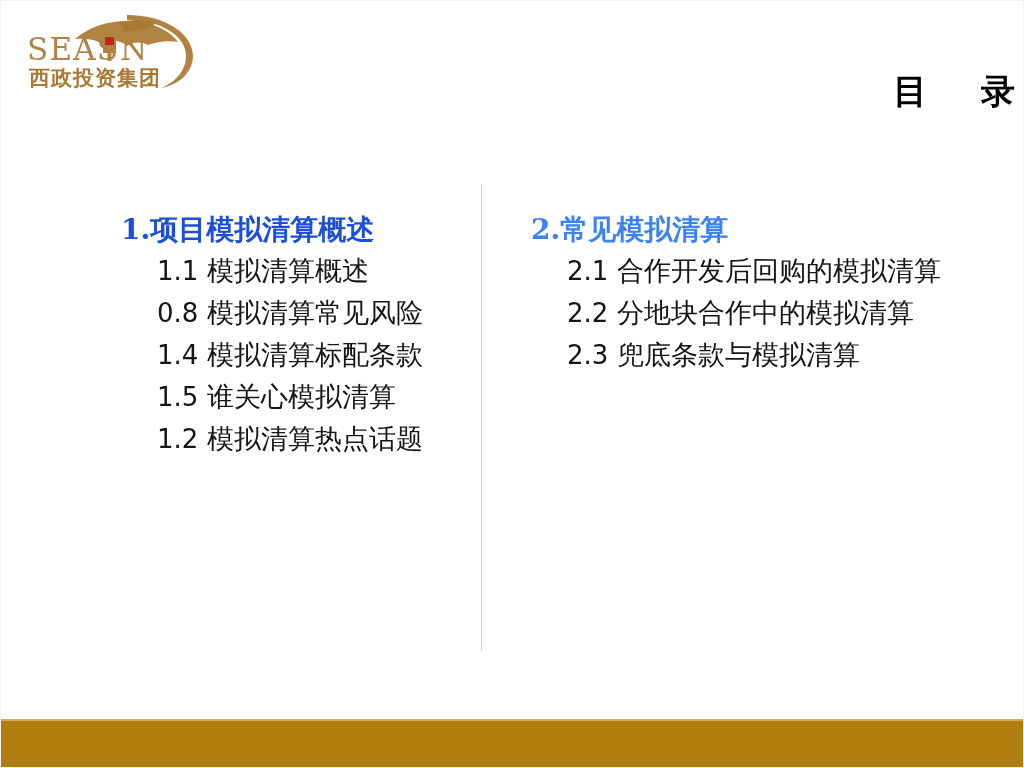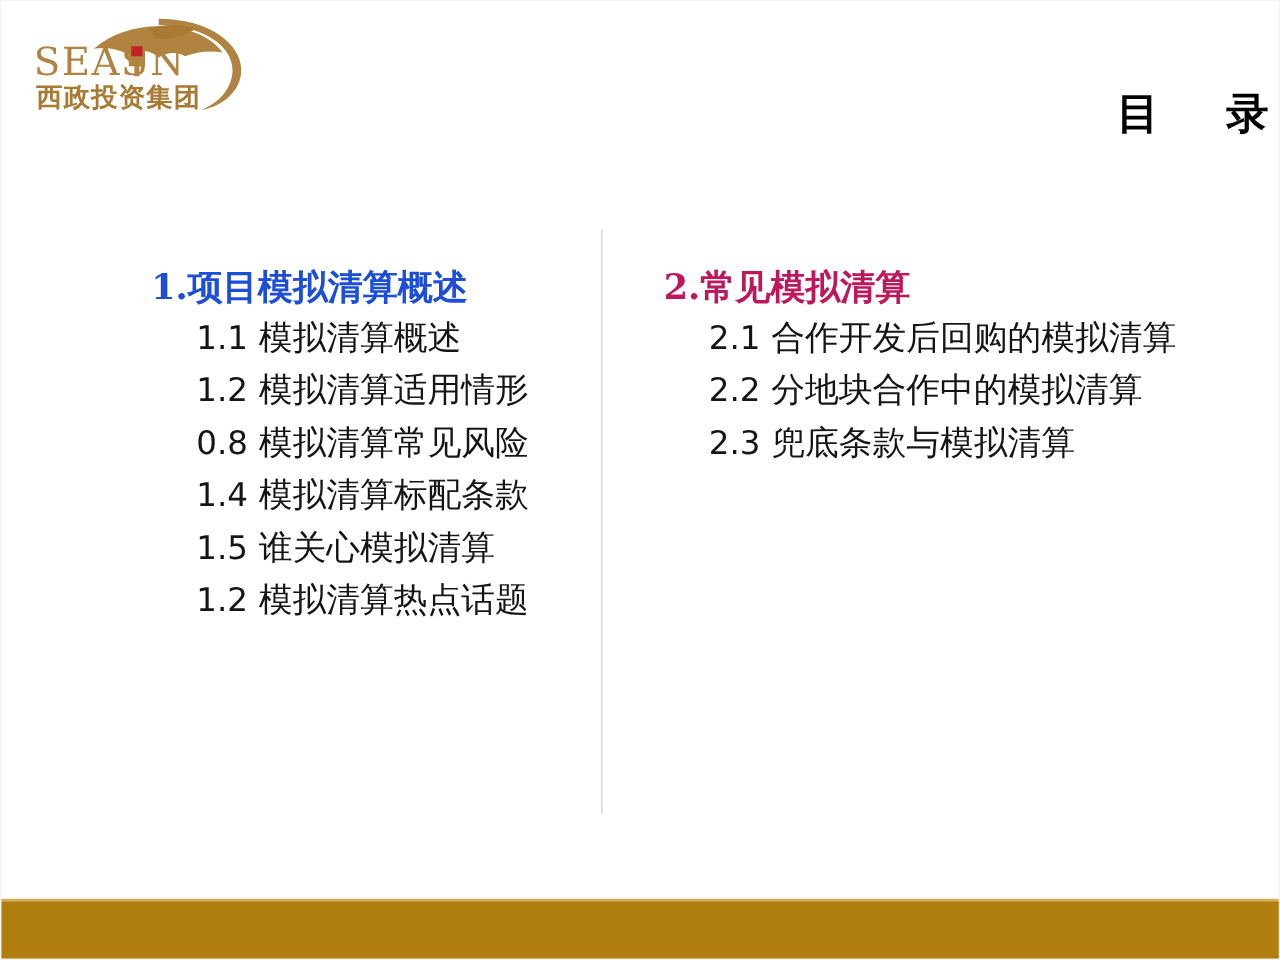--- a/index.html
+++ b/index.html
@@ -71,21 +71,21 @@
 
   .toc-heading {
     font-family: "DejaVu Serif", "Liberation Serif", serif;
     font-size: 28px;
     font-weight: bold;
     line-height: 41px;
     white-space: nowrap;
     margin: 0;
   }
   #col-left .toc-heading  { color: #1d4ed8; }
-  #col-right .toc-heading { color: #be185d; }
+  #col-right .toc-heading { color: #3b82f6; }
 
   .toc-item {
     font-family: "DejaVu Serif", "Liberation Serif", serif;
     font-size: 27px;
     font-weight: normal;
     color: #151515;
     line-height: 41px;
     white-space: nowrap;
     margin: 0;
   }
@@ -144,24 +144,20 @@
   <div id="divider"></div>
 
   <div id="col-left" class="column">
     <div class="toc-heading">1.项目模拟清算概述</div>
 
     <div class="toc-item">
       <span class="num">1.1</span>
       <span class="txt">模拟清算概述</span>
     </div>
     <div class="toc-item">
-      <span class="num">1.2</span>
-      <span class="txt">模拟清算适用情形</span>
-    </div>
-    <div class="toc-item">
       <span class="num">0.8</span>
       <span class="txt">模拟清算常见风险</span>
     </div>
     <div class="toc-item">
       <span class="num">1.4</span>
       <span class="txt">模拟清算标配条款</span>
     </div>
     <div class="toc-item">
       <span class="num">1.5</span>
       <span class="txt">谁关心模拟清算</span>

